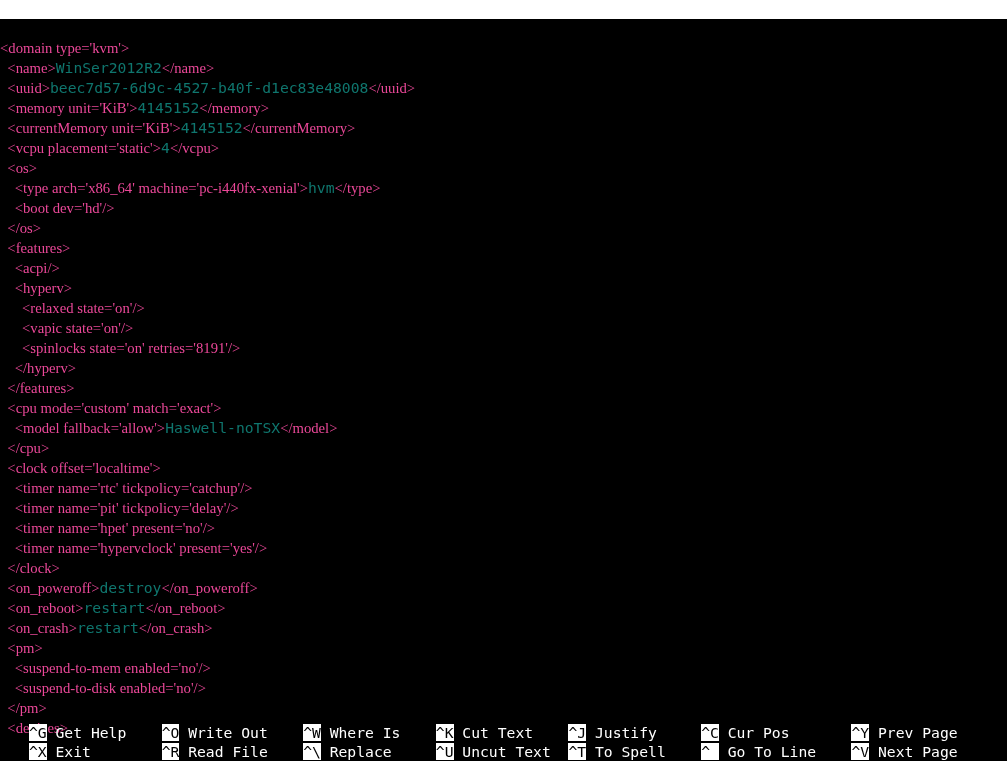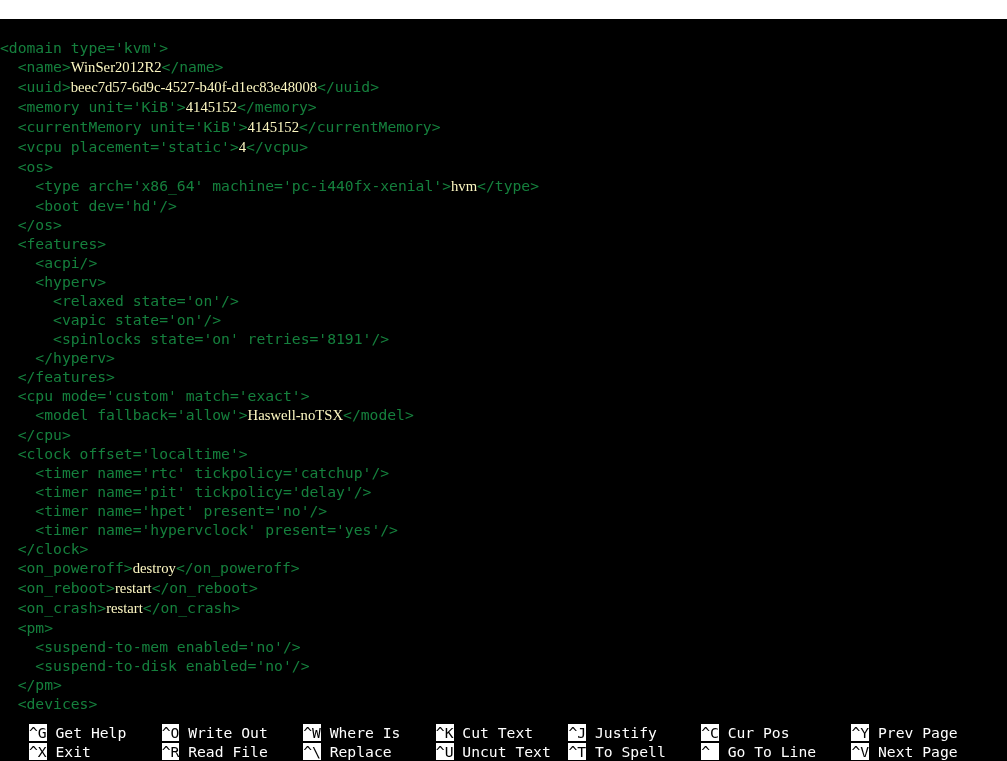--- a/index.html
+++ b/index.html
@@ -1,20 +1,20 @@
 <!DOCTYPE html>
 <html><head>
 <meta charset="utf-8">
 <style>
   * { margin:0; padding:0; box-sizing:border-box; }
   html,body { width:1007px; height:761px; background:#000; font-family:"DejaVu Sans Mono","Courier New",monospace; font-size:14.7px; line-height:19px; overflow:hidden; }
   .header { background:#fff; color:#000; height:19px; width:100%; white-space:pre; }
   .editor { padding-top:19px; white-space:pre; color:#fff; }
-  .t { color:#15803d; }   
-  .w { color:#fef9c3;font-family:Liberation Serif, serif; }      
+  .t { color:#ec4899;font-family:Liberation Serif, serif; }   
+  .w { color:#0f766e; }      
   .footer { position:absolute; bottom:0; left:0; width:100%; white-space:pre; color:#fff;padding-left:29px; }
   .key { background:#fff; color:#000; display:inline; }
 </style>
 </head>
 <body>
 
 <div class="header">
   <span>  GNU nano 2.5.3</span><span id="hdr-spacer">                    </span><span>File: /tmp/virsh7hFfdq.xml</span>
 </div>
 

